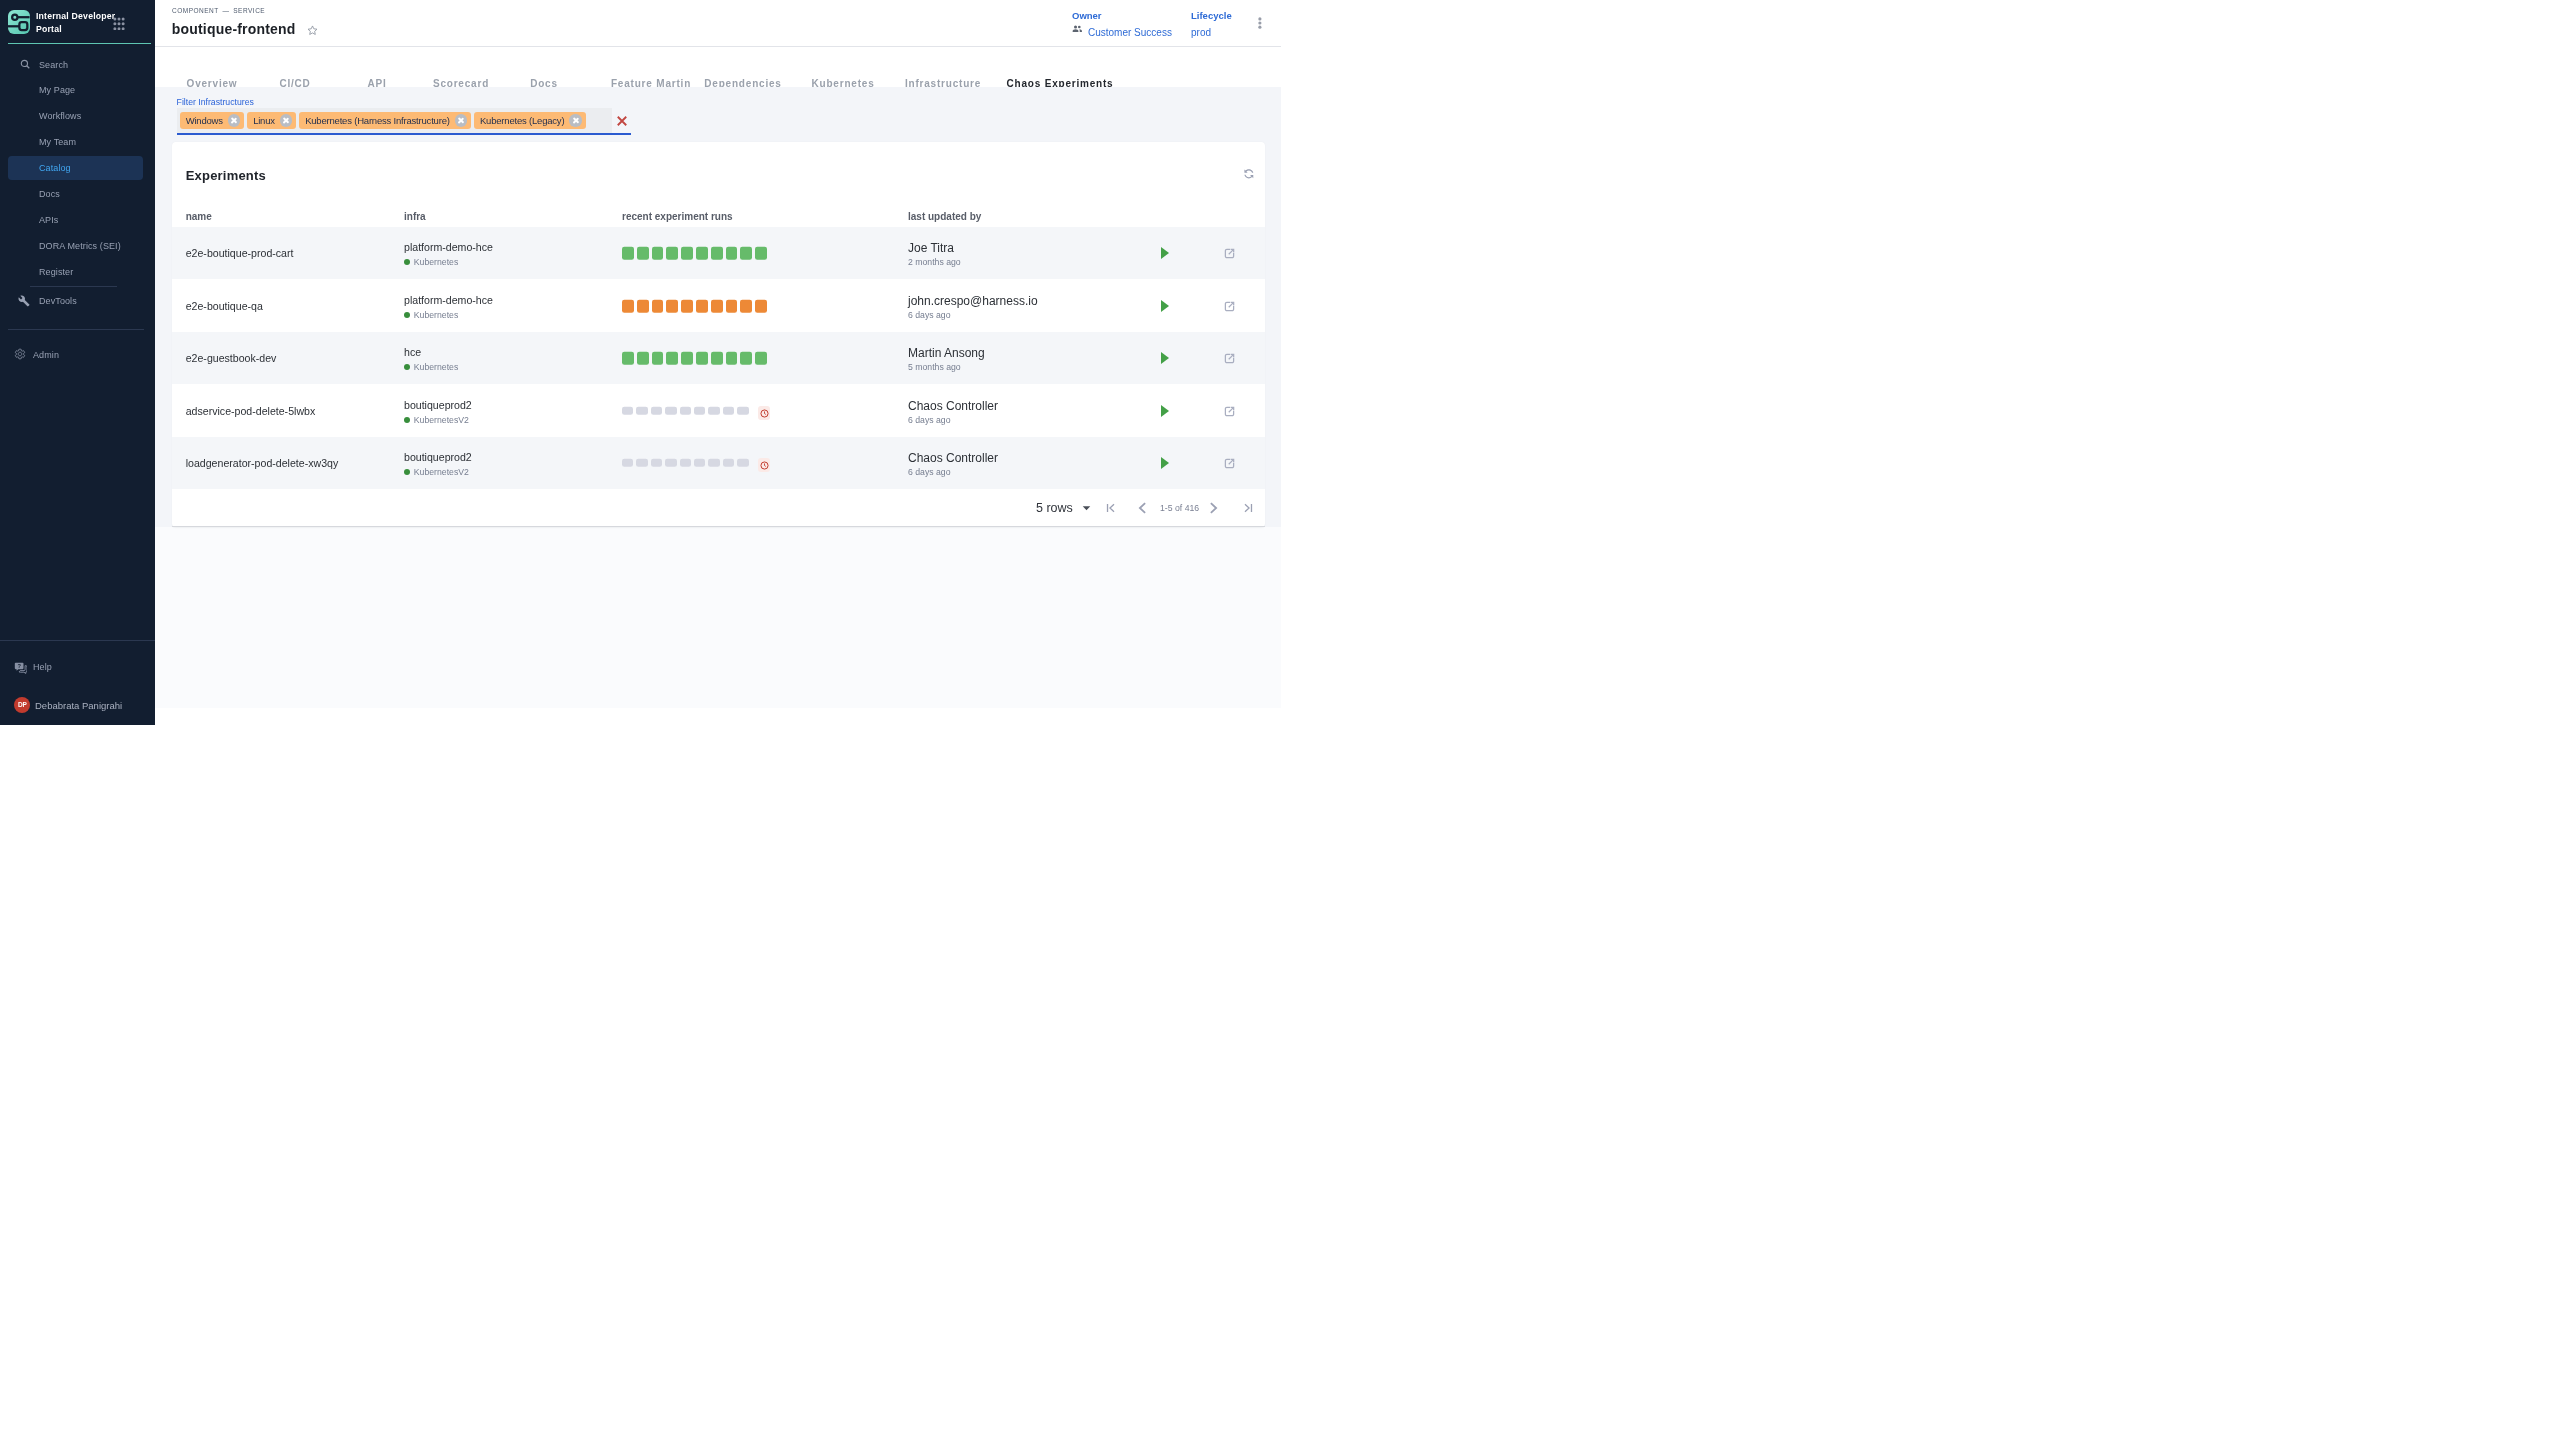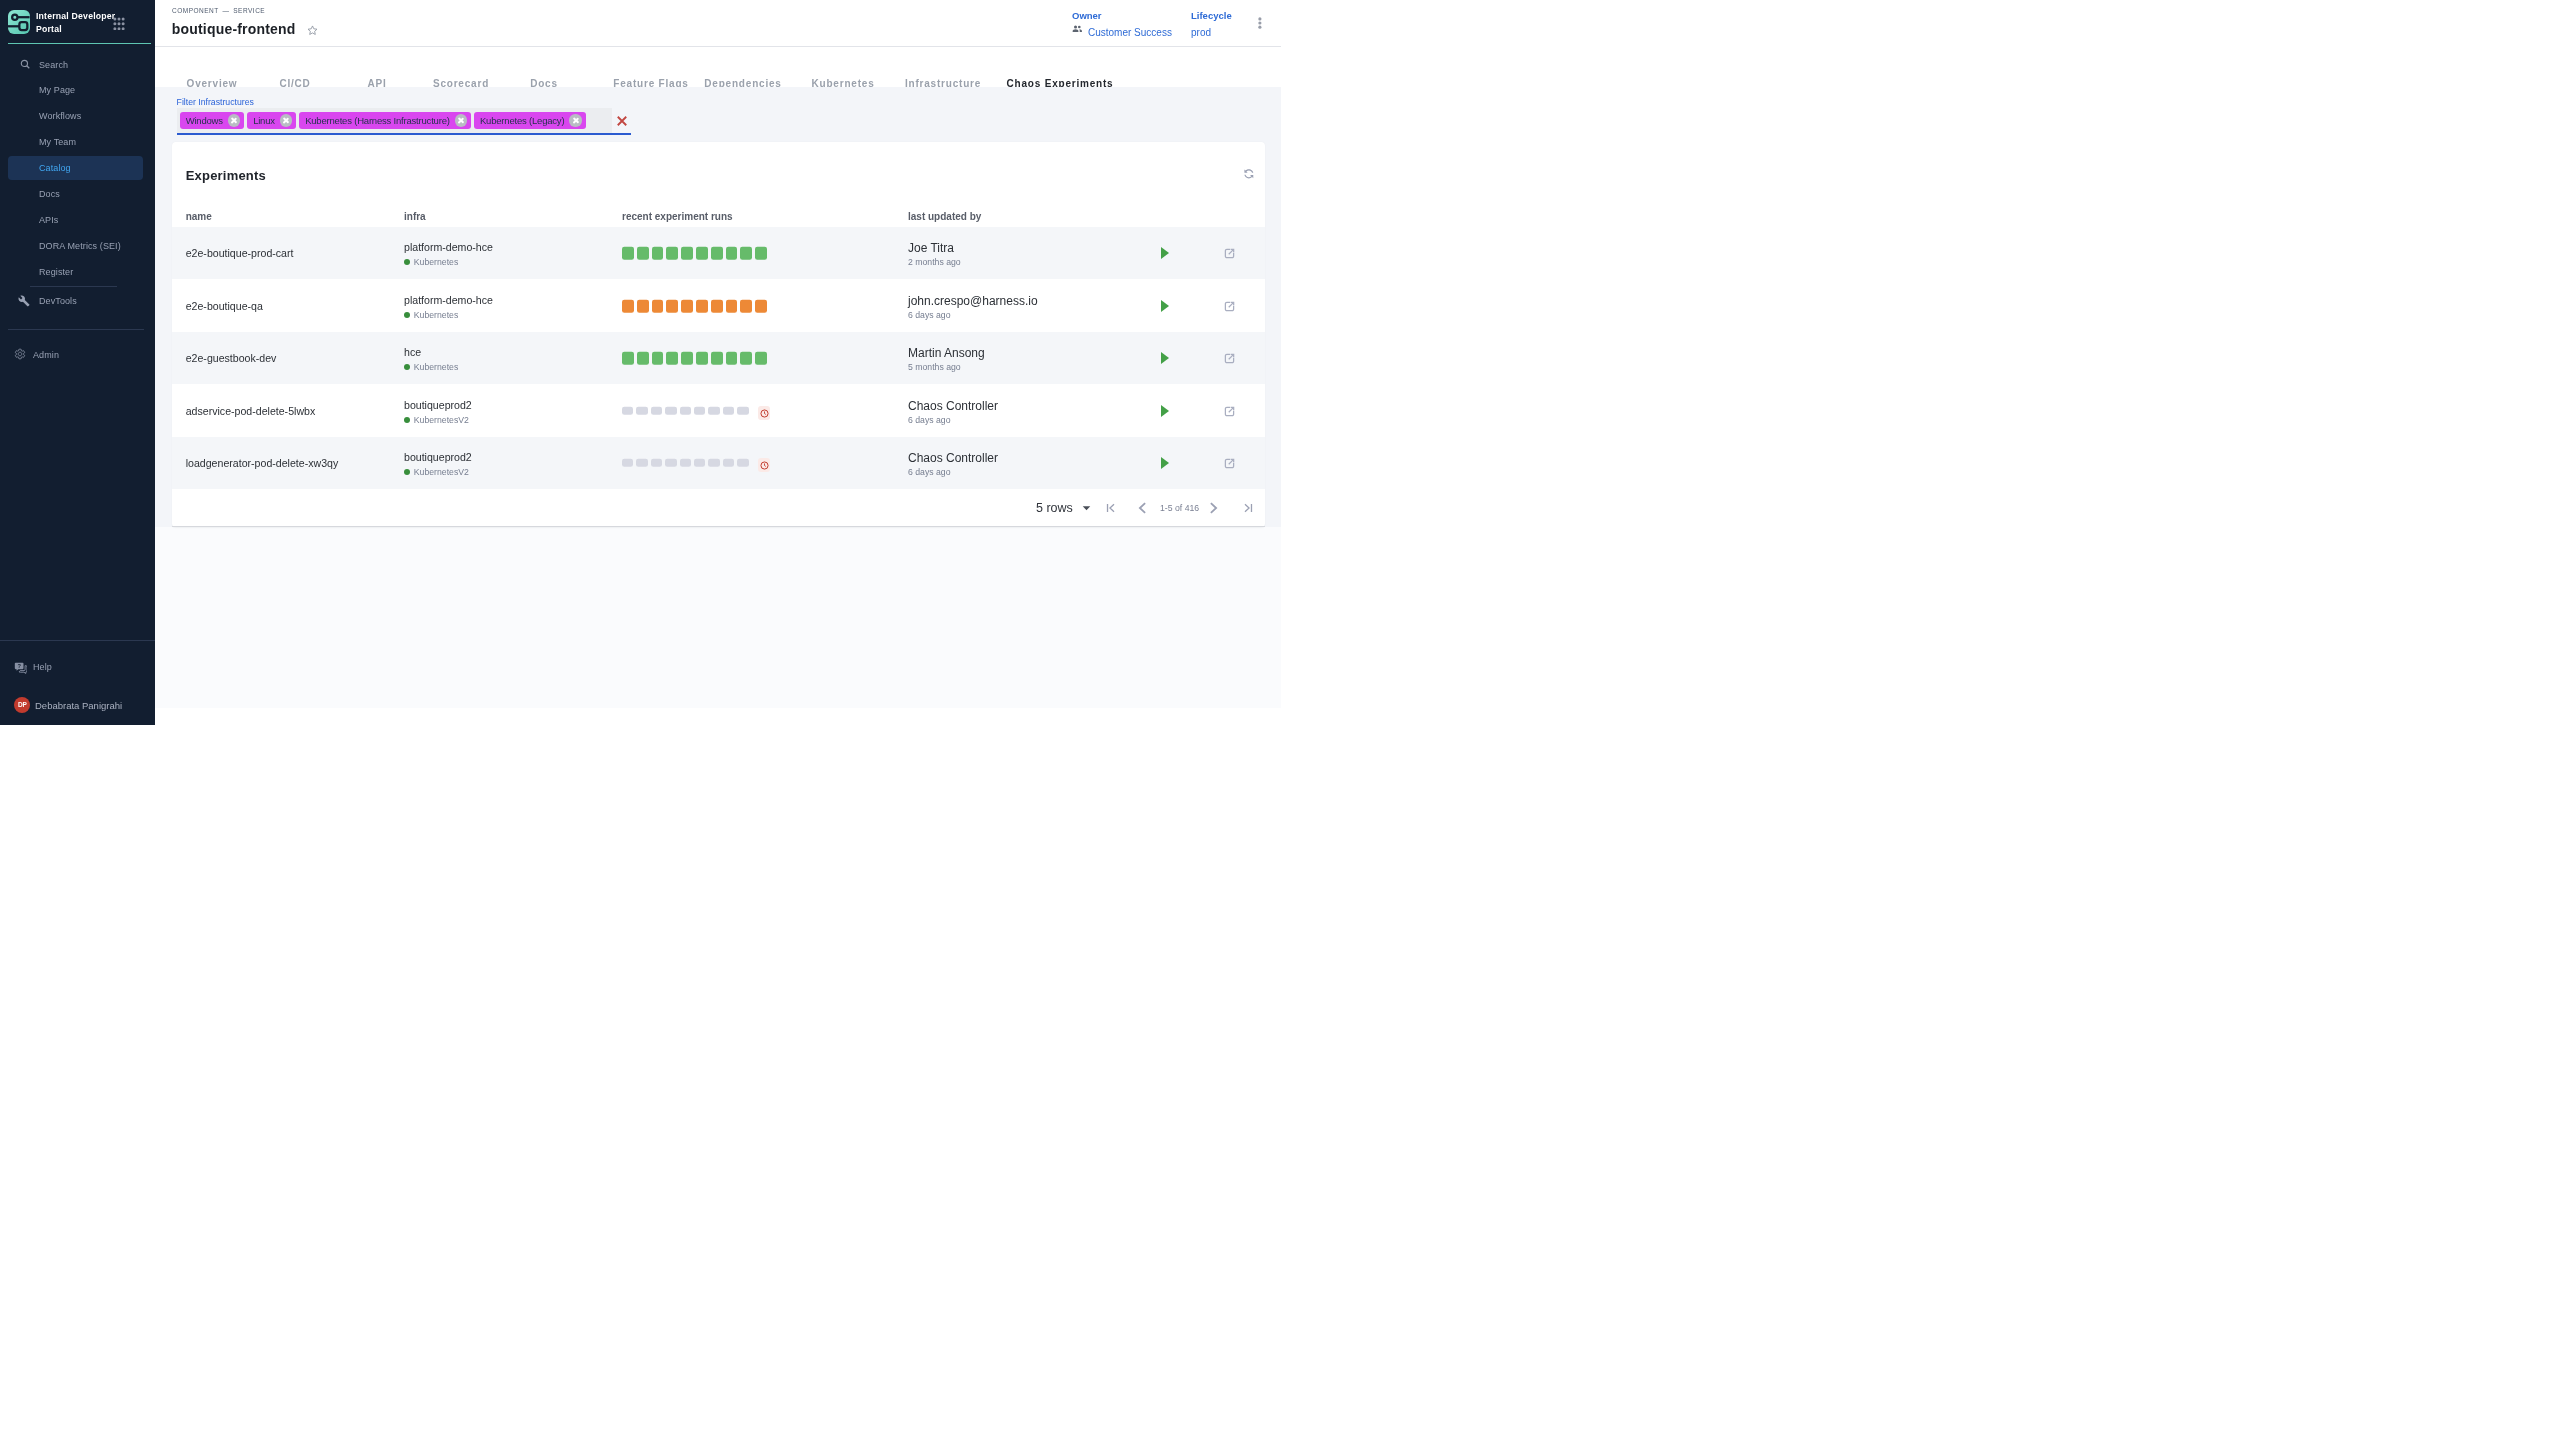--- a/index.html
+++ b/index.html
@@ -35,21 +35,21 @@
 .tabsbar { position:absolute; left:0; top:48px; width:100%; height:56px; background:#fff;margin-top:8px; }
 .tab { position:absolute; top:27px; transform:translate(-50%,-50%); font-size:10px; font-weight:bold; color:#9aa1ac; letter-spacing:0.8px; white-space:nowrap; }
 .tab.active { color:#23272e; }
 .tabind { position:absolute; left:841px; top:47px; width:135px; height:2.3px; background:#2b5bd0; }
 
 
 .content { position:absolute; left:0; top:87px; width:100%; height:621px; background:#fafbfd; }
 .graywrap { position:absolute; left:0; top:0; width:100%; height:440px; background:#f3f5f9; }
 .flabel { position:absolute; left:21.6px; top:10px; font-size:8.7px; color:#2a62d8; }
 .fbox { position:absolute; left:22.4px; top:20.5px; width:435px; height:26px; background:#ebedf0; display:flex; align-items:center; padding-left:2.3px; }
-.chip { height:16.7px; background:#d946ef; border-radius:3px; display:inline-flex; align-items:center; padding:0 3.8px 0 6px; margin-right:3px; font-size:9.5px; color:#26314e; white-space:nowrap; letter-spacing:-0.2px; }
+.chip { height:16.7px; background:#fdba74; border-radius:3px; display:inline-flex; align-items:center; padding:0 3.8px 0 6px; margin-right:3px; font-size:9.5px; color:#26314e; white-space:nowrap; letter-spacing:-0.2px; }
 .chipx { width:12.5px; height:12.5px; border-radius:50%; background:#b9bdc4; margin-left:5px; position:relative; flex:none; }
 .chipx:before, .chipx:after { content:""; position:absolute; left:5.3px; top:2.7px; width:1.7px; height:6.8px; background:#fff; border-radius:0.8px; }
 .chipx:before { transform:rotate(45deg); }
 .chipx:after { transform:rotate(-45deg); }
 .funder { position:absolute; left:21.6px; top:46px; width:454px; height:1.9px; background:#2b5bd0; }
 .redx { position:absolute; left:462px; top:29px; }
 
 
 .card { position:absolute; left:17px; top:55px; width:1093px; height:385px; background:#fff; border-radius:3.8px; box-shadow:0 0.8px 1.5px rgba(25,30,40,.05); }
 .cardtitle { position:absolute; left:13.7px; top:26px; font-size:13px; font-weight:bold; color:#20242b; letter-spacing:0.2px; }
@@ -163,21 +163,21 @@
         <circle cx="2.5" cy="8" r="2.1" fill="#989da9"></circle>
         <circle cx="2.5" cy="13.5" r="2.1" fill="#989da9"></circle>
       </svg>
   </div>
   <div class="tabsbar">
     <div class="tab" style="left:57px;">Overview</div>
     <div class="tab" style="left:140px;">CI/CD</div>
     <div class="tab" style="left:222px;">API</div>
     <div class="tab" style="left:306px;">Scorecard</div>
     <div class="tab" style="left:389px;">Docs</div>
-    <div class="tab" style="left:496px;">Feature Flags</div>
+    <div class="tab" style="left:496px;">Feature Martin</div>
     <div class="tab" style="left:588px;">Dependencies</div>
     <div class="tab" style="left:688px;">Kubernetes</div>
     <div class="tab" style="left:788px;">Infrastructure</div>
     <div class="tab active" style="left:905px;">Chaos Experiments</div>
     <div class="tabind"></div>
   </div>
   <div class="content">
     <div class="graywrap"></div>
     <div class="flabel">Filter Infrastructures</div>
     <div class="fbox">

